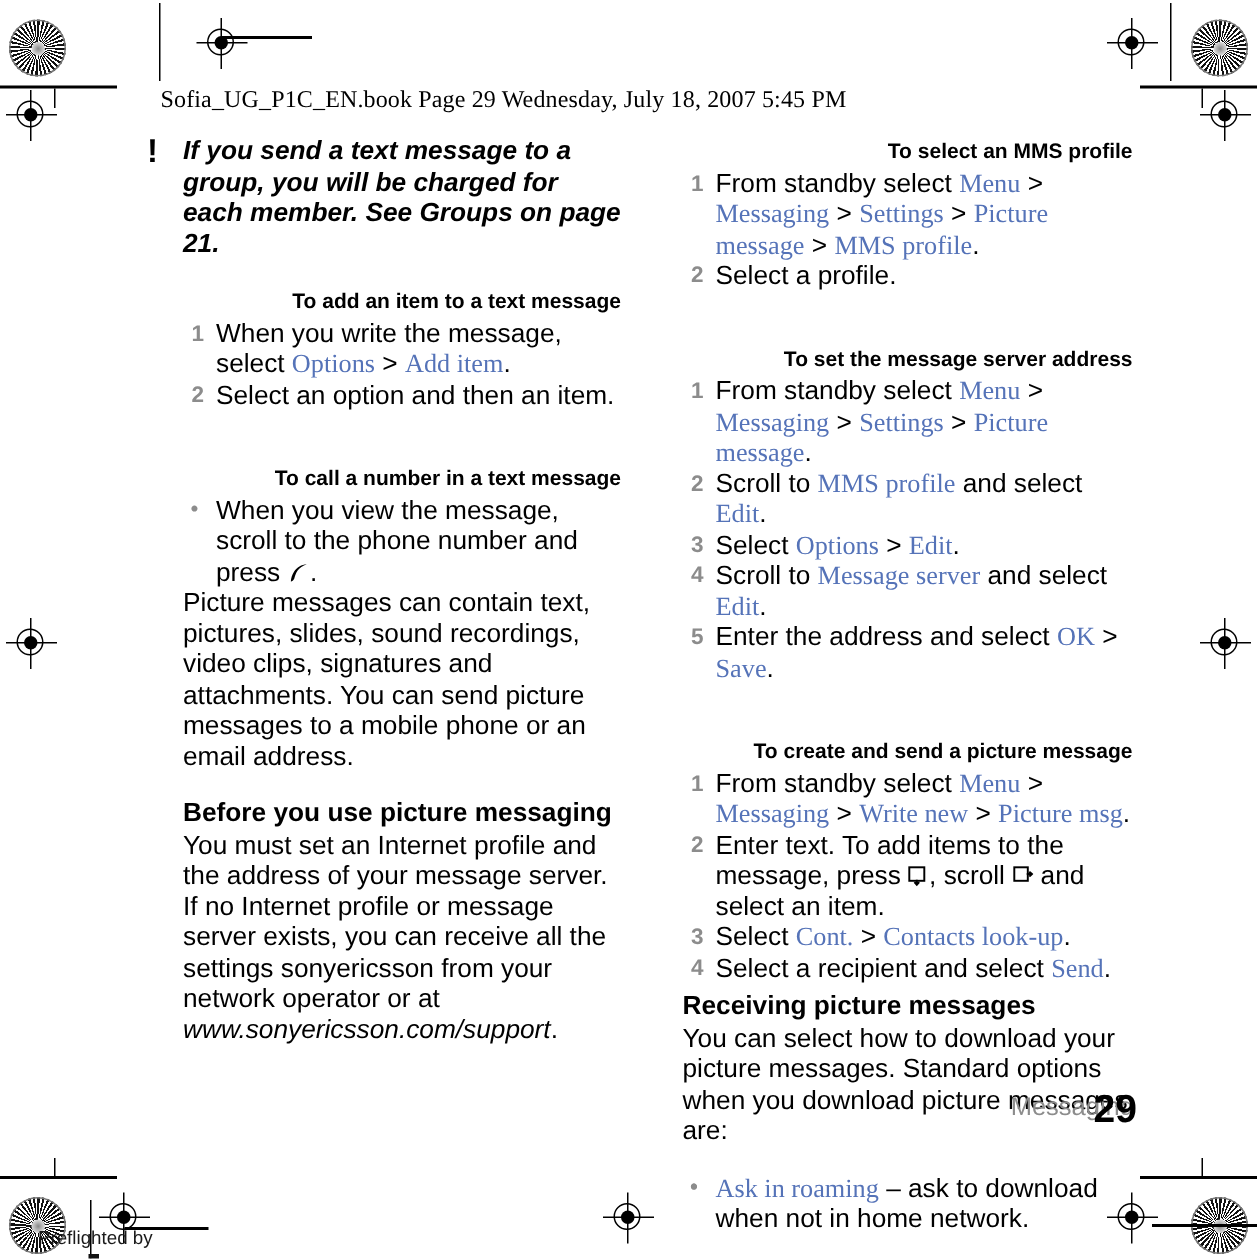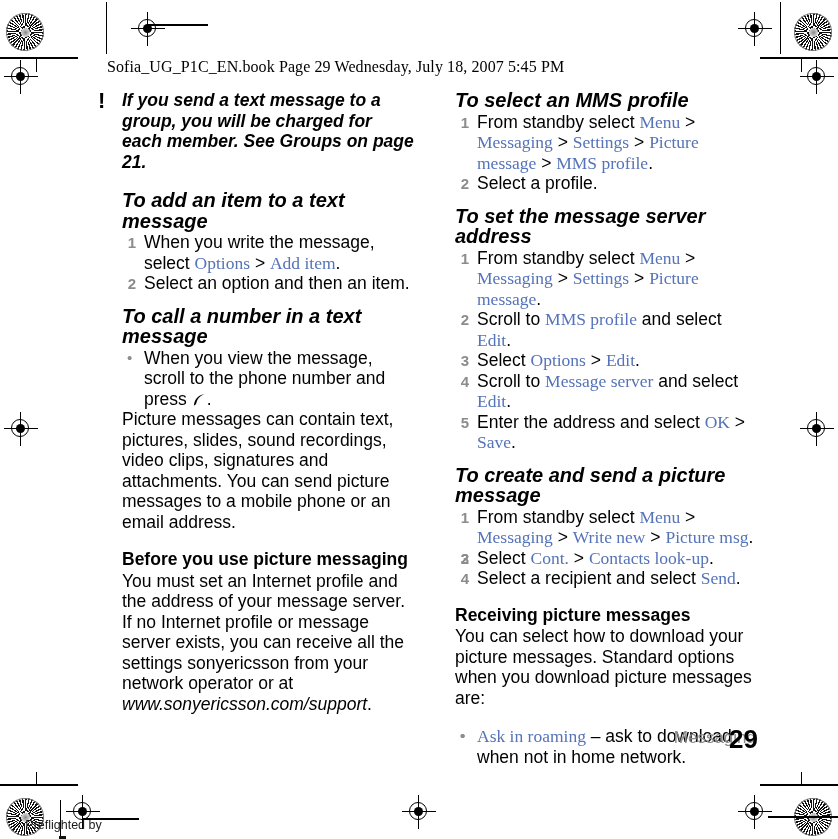--- a/index.html
+++ b/index.html
@@ -113,44 +113,44 @@
     text-align: center;
     font-family: "Liberation Sans", sans-serif;
     font-style: normal;
     font-weight: bold;
     font-size: 22px;
     line-height: 20px;
     color: #000;
   }
 
   h3.proc {
-    font-size: 20px;
+    font-size: 14px;
     line-height: 20.5px;
-    font-style: italic;
     font-weight: bold;
     margin: 0 0 1px 0;
-  }
-  h3.proc.gap { margin-top: 12px; }
+    text-align: right;
+  }
+  h3.proc.gap { margin-top: 35px; }
 
   h2.section {
     font-size: 25px;
     line-height: 29px;
     font-weight: normal;
     color: #4a5fa5;
     margin: 18px 0 3px 0;
     letter-spacing: -0.2px;
   }
 
   h4.sub {
     font-size: 17.5px;
     line-height: 20.5px;
     font-weight: bold;
     margin: 17px 0 1px 0;
   }
-  h4.sub.tight { margin-top: 16px; }
+  h4.sub.tight { margin-top: 5px; }
 
   ol.steps {
     list-style: none;
     margin: 0;
     padding: 0;
   }
   ol.steps > li {
     position: relative;
     padding-left: 22px;
     margin: 0;
@@ -424,20 +424,27 @@
   </ol>
 
   <h3 class="proc gap">To create and send a picture message</h3>
   <ol class="steps">
     <li>
       <span class="num">1</span>
       <span class="rich"><span>From standby select </span><span class="lnk">Menu</span><span> &gt; </span><span class="lnk">Messaging</span><span> &gt; </span><span class="lnk">Write new</span><span> &gt; </span><span class="lnk">Picture msg</span><span>.</span></span>
     </li>
     <li>
       <span class="num">2</span>
+      <span class="rich"><span>Enter text. To add items to the message, press </span><span class="icon-key"><svg width="14" height="14" viewBox="0 0 14 14">
+              <rect x="1.2" y="1.2" width="10" height="9" fill="none" stroke="#000" stroke-width="1.3"></rect>
+              <path d="M6.2 9.5 L6.2 12.6 M4.6 11.1 L6.2 12.9 L7.8 11.1" fill="none" stroke="#000" stroke-width="1.3"></path>
+            </svg></span><span>, scroll </span><span class="icon-key"><svg width="14" height="14" viewBox="0 0 14 14">
+              <rect x="1.2" y="1.2" width="9" height="9" fill="none" stroke="#000" stroke-width="1.3"></rect>
+              <path d="M9.5 5.7 L12.8 5.7 M11.2 4.1 L13 5.7 L11.2 7.3" fill="none" stroke="#000" stroke-width="1.3"></path>
+            </svg></span><span> and select an item.</span></span>
     </li>
     <li>
       <span class="num">3</span>
       <span class="rich"><span>Select </span><span class="lnk">Cont.</span><span> &gt; </span><span class="lnk">Contacts look-up</span><span>.</span></span>
     </li>
     <li>
       <span class="num">4</span>
       <span class="rich"><span>Select a recipient and select </span><span class="lnk">Send</span><span>.</span></span>
     </li>
   </ol>

